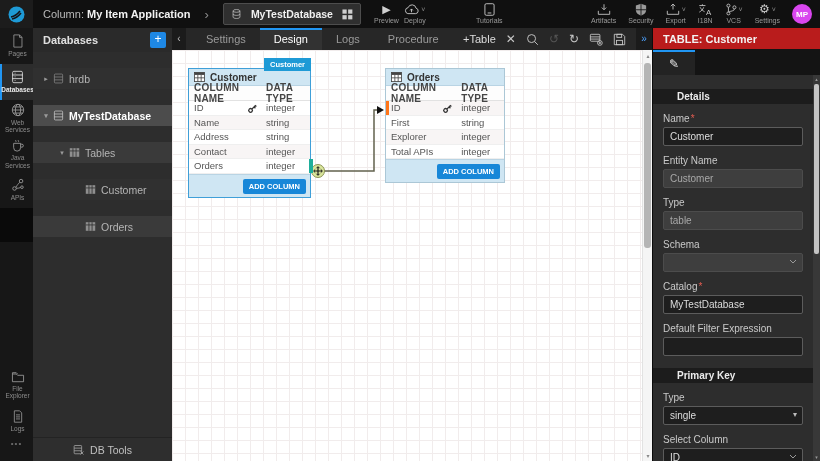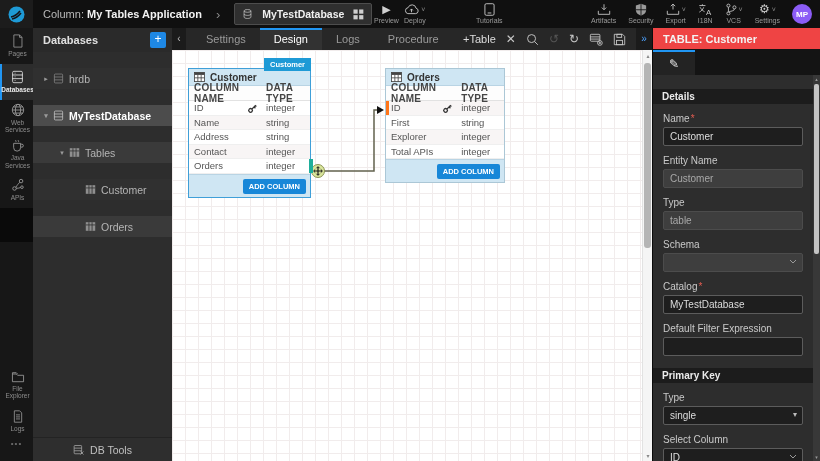--- a/index.html
+++ b/index.html
@@ -13,21 +13,21 @@
   .proj{margin-left:10px;font-size:11px;color:#b9b9b9;white-space:nowrap;}
   .proj b{color:#f2f2f2;font-weight:bold;}
   .tb-chev{color:#8a8a8a;font-size:13px;margin-left:14px;}
   .dbtab{margin-left:14px;height:22px;background:#2f2f2f;border:1px solid #4d4d4d;border-radius:2px;display:flex;align-items:center;padding:0 7px;color:#cfcfcf;}
   .dbtab .lbl{font-size:10.5px;font-weight:bold;color:#f0f0f0;margin:0 9px;}
   .tb-act{position:absolute;top:2px;display:flex;flex-direction:column;align-items:center;color:#c9c9c9;}
   .tb-act .lab{font-size:7px;color:#9a9a9a;margin-top:1px;white-space:nowrap;}
   .tb-act .ic{height:14px;display:flex;align-items:center;gap:2px;}
   .mini-chev{font-size:7px;color:#8a8a8a;}
   #tb-right{position:absolute;right:8px;top:2px;display:flex;gap:12px;align-items:flex-start;}
-  .avatar{width:20px;height:20px;border-radius:50%;background:#8b5cf6;color:#fff;font-size:8px;font-weight:bold;display:flex;align-items:center;justify-content:center;margin-top:2px;}
+  .avatar{width:20px;height:20px;border-radius:50%;background:#d946ef;color:#fff;font-size:8px;font-weight:bold;display:flex;align-items:center;justify-content:center;margin-top:2px;}
   .play-glyph{color:#d0d0d0;font-size:11px;line-height:11px;}
 
   
   #rail{position:absolute;left:0;top:28px;width:33px;height:433px;background:#171717;}
   .rail-item{width:33px;height:36px;display:flex;flex-direction:column;align-items:center;justify-content:center;gap:2px;color:#9a9a9a;border-left:2px solid transparent;}
   .rail-item .rlab{font-size:6.5px;color:#8d8d8d;text-align:center;line-height:1.15;}
   .rail-item.active{background:#2c2c2c;border-left:2px solid #2196f3;color:#eaeaea;}
   .rail-item.active .rlab{color:#eaeaea;font-weight:bold;}
   .rail-sep{width:33px;height:34px;background:#0a0a0a;}
   #rail-bottom{position:absolute;left:0;bottom:4px;width:33px;}
@@ -86,25 +86,25 @@
   .efoot{height:23px;background:#cfe6f3;border-top:1px solid #b9d4e4;position:relative;}
   .addcol{position:absolute;right:4px;top:4px;background:#1787d8;color:#fff;font-size:7.5px;font-weight:bold;padding:3px 6px;border-radius:2px;}
   .relbar{position:absolute;right:-3px;top:90px;width:4px;height:14px;background:#1fae9b;}
   #rel-svg{position:absolute;left:0;top:0;width:480px;height:411px;pointer-events:none;}
   .vscroll{position:absolute;right:0;top:0;width:10px;height:411px;background:#f5f5f5;border-left:1px solid #e2e2e2;}
   .vthumb{position:absolute;left:1px;top:13px;width:7px;height:185px;background:#b5b5b5;border-radius:3px;}
   .sarrow{position:absolute;left:0;width:10px;font-size:6px;color:#888;text-align:center;}
 
   
   #rightpanel{position:absolute;left:652px;top:28px;width:168px;height:433px;background:#2d2d2d;border-left:1px solid #0c0c0c;}
-  .rp-head{height:22px;background:#ef4444;border-bottom:1px solid #141414;color:#f2f2f2;font-size:11px;font-weight:bold;line-height:22px;padding-left:10px;}
+  .rp-head{height:22px;background:#b91c1c;border-bottom:1px solid #141414;color:#f2f2f2;font-size:11px;font-weight:bold;line-height:22px;padding-left:10px;}
   .rp-tabs{height:25px;background:#141414;display:flex;}
   .rp-tab{width:42px;height:25px;background:#232323;border-top:2px solid #2196f3;display:flex;align-items:center;justify-content:center;color:#ececec;font-size:12px;}
   .rp-body{position:absolute;left:0;top:47px;right:7px;bottom:0;overflow:hidden;}
-  .sec-bar{height:15px;background:#1c1c1c;color:#ebebeb;font-size:10px;font-weight:bold;line-height:15px;padding-left:9px;margin-top:14px;}
+  .sec-bar{height:15px;background:#1c1c1c;color:#ebebeb;font-size:10px;font-weight:bold;line-height:15px;padding-left:24px;margin-top:14px;}
   .fld-label{font-size:10px;color:#c9c9c9;margin:9px 10px 3px 10px;}
   .req{color:#e05b50;margin-left:1px;}
   .fld-input{display:block;width:calc(100% - 20px);margin:0 10px;height:19px;background:#1e1e1e;border:1px solid #5c5c5c;border-radius:2px;color:#ddd;font-size:10px;padding:0 6px;outline:0;}
   .fld-input.dis{background:#3e3e3e;border-color:#4c4c4c;color:#a8a8a8;}
   .selwrap{position:relative;}
   .caret-tri{position:absolute;right:16px;top:4px;font-size:8px;color:#bbb;}
   .caret-chev{position:absolute;right:16px;top:6px;color:#9a9a9a;}
   .rp-scroll{position:absolute;right:0;top:47px;width:7px;bottom:0;background:#383838;}
   .rp-thumb{position:absolute;left:1px;top:9px;width:5px;height:170px;background:#c4c4c4;border-radius:2px;}
   .rp-sarr{position:absolute;left:0;width:7px;text-align:center;font-size:5px;color:#999;}
@@ -116,21 +116,21 @@
 
   <div id="topbar">
     <div class="logo-box">
       <span>
         <svg width="17" height="17" viewBox="0 0 17 17">
             <circle cx="8.5" cy="8.5" r="8" fill="#1e9ad6"></circle>
             <path d="M3 11q5-1 9-6M4 13q5-1 9-6" stroke="#14141a" stroke-width="1.6" fill="none"></path>
           </svg>
       </span>
     </div>
-    <div class="proj"><span>Column:</span> <b>My Tables Application</b></div>
+    <div class="proj"><span>Column:</span> <b>My Item Application</b></div>
     <span class="tb-chev">›</span>
     <div class="dbtab">
       <span>
         <svg width="11" height="12" viewBox="0 0 16 16">
             <ellipse cx="8" cy="3.5" rx="5" ry="2" fill="none" stroke="currentColor"></ellipse>
             <path d="M3 3.5v9c0 1.1 2.2 2 5 2s5-.9 5-2v-9M3 8c0 1.1 2.2 2 5 2s5-.9 5-2" fill="none" stroke="currentColor"></path>
           </svg>
       </span>
       <span class="lbl">MyTestDatabase</span>
       <span>

